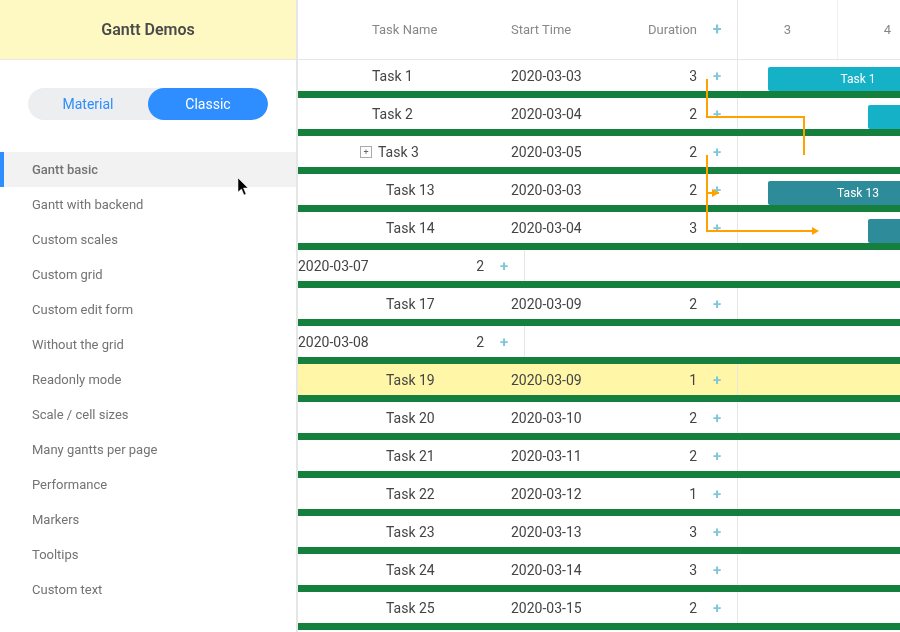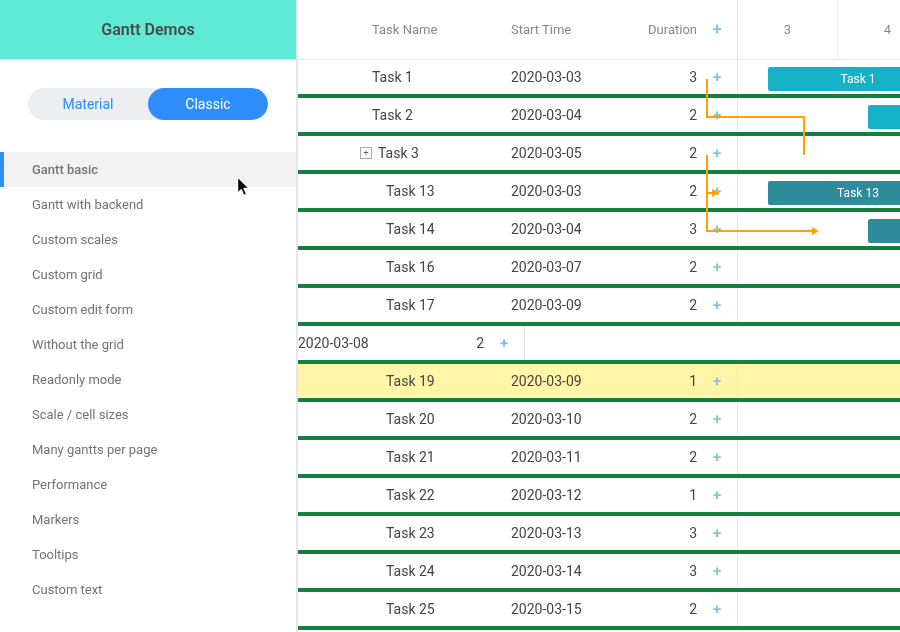--- a/index.html
+++ b/index.html
@@ -1,36 +1,36 @@
 <!DOCTYPE html>
 <html><head>
 <meta charset="utf-8">
 <style>
   * { box-sizing: border-box; margin: 0; padding: 0; }
   html, body { width: 900px; height: 632px; overflow: hidden; font-family: -apple-system, BlinkMacSystemFont, "Segoe UI", Roboto, Arial, sans-serif; color: #333; }
   .app { display: flex; height: 100%; }
   .sidebar { width: 298px; background: #fff; border-right: 2px solid #e6e6e6; display: flex; flex-direction: column; }
-  .sidebar-header { height: 60px; display: flex; align-items: center; justify-content: center; font-size: 16px; font-weight: 600; color: #4a4a4a; background: #5eead4; border-bottom: 1px solid #e6e6e6; }
+  .sidebar-header { height: 60px; display: flex; align-items: center; justify-content: center; font-size: 16px; font-weight: 600; color: #4a4a4a; background: #fef9c3; border-bottom: 1px solid #e6e6e6; }
   .toggle-wrap { padding: 28px 20px 16px; display: flex; justify-content: center; }
   .toggle { display: flex; background: #eceeef; border-radius: 999px; width: 240px; height: 32px; overflow: hidden; }
   .toggle-btn { flex: 1; display: flex; align-items: center; justify-content: center; font-size: 14px; color: #2e8eff; cursor: pointer; }
   .toggle-btn.active { background: #2e8eff; color: #fff; border-radius: 999px; }
   .menu { margin-top: 16px; }
   .menu-item { padding: 10px 28px; font-size: 13px; color: #737373; cursor: pointer; border-left: 4px solid transparent; }
   .menu-item.selected { background: #f2f2f2; border-left: 4px solid #2e8eff; font-weight: 500; }
   .main { flex: 1; display: flex; flex-direction: column; position: relative; min-width: 0; }
   .grid-header { display: flex; height: 60px; border-bottom: 1px solid #e6e6e6; font-size: 13px; color: #888; align-items: center; }
   .col-name { width: 165px; padding-left: 26px; margin-left: 48px; }
   .col-start { width: 110px; }
   .col-dur { width: 76px; text-align: right; }
   .col-add { width: 40px; text-align: center; color: #7fc7d9; font-weight: bold; font-size: 16px; }
   .timeline-header { flex: 1; display: flex; align-items: flex-end; height: 100%; padding-bottom: 6px; font-size: 13px; color: #888; position: relative; border-left: 1px solid #e6e6e6; }
   .scale-cell { position: absolute; top: 0; bottom: 0; display: flex; align-items: center; justify-content: center; border-right: 1px solid #f0f0f0; }
   .rows { flex: 1; overflow: hidden; }
-  .row { display: flex; height: 38px; border-bottom: 4px solid #15803d; align-items: center; font-size: 14px; color: #444; }
+  .row { display: flex; height: 38px; border-bottom: 7px solid #15803d; align-items: center; font-size: 14px; color: #444; }
   .row.highlight { background: #fff6a8; }
   .row .col-name { display: flex; align-items: center; }
   .indent-0 { padding-left: 26px; }
   .indent-1 { padding-left: 40px; }
   .exp-icon { display: inline-block; width: 12px; height: 12px; border: 1px solid #aaa; font-size: 9px; line-height: 10px; text-align: center; margin-right: 6px; color: #666; }
   .row .col-add { color: #7fc7d9; font-weight: bold; font-size: 15px; cursor: pointer; }
   .timeline-cell { flex: 1; height: 100%; position: relative; border-left: 1px solid #e6e6e6; }
   .bar { position: absolute; height: 24px; top: 7px; border-radius: 2px; color: #fff; font-size: 12px; display: flex; align-items: center; justify-content: center; white-space: nowrap; overflow: hidden; }
   .link { stroke: #ffa200; stroke-width: 2; fill: none; }
   .arrow { fill: #ffa200; }
@@ -131,23 +131,20 @@
             <span>Task 14</span>
           </div>
           <div class="col-start">2020-03-04</div>
           <div class="col-dur">3</div>
           <div class="col-add">+</div>
           <div class="timeline-cell">
             <div class="bar" style="left: 130px; width: 80px; background: rgb(46, 139, 153);"></div>
           </div>
         </div>
         <div class="row">
-          <div class="col-name indent-1">
-            <span>Task 16</span>
-          </div>
           <div class="col-start">2020-03-07</div>
           <div class="col-dur">2</div>
           <div class="col-add">+</div>
           <div class="timeline-cell"></div>
         </div>
         <div class="row">
           <div class="col-name indent-1">
             <span>Task 17</span>
           </div>
           <div class="col-start">2020-03-09</div>

